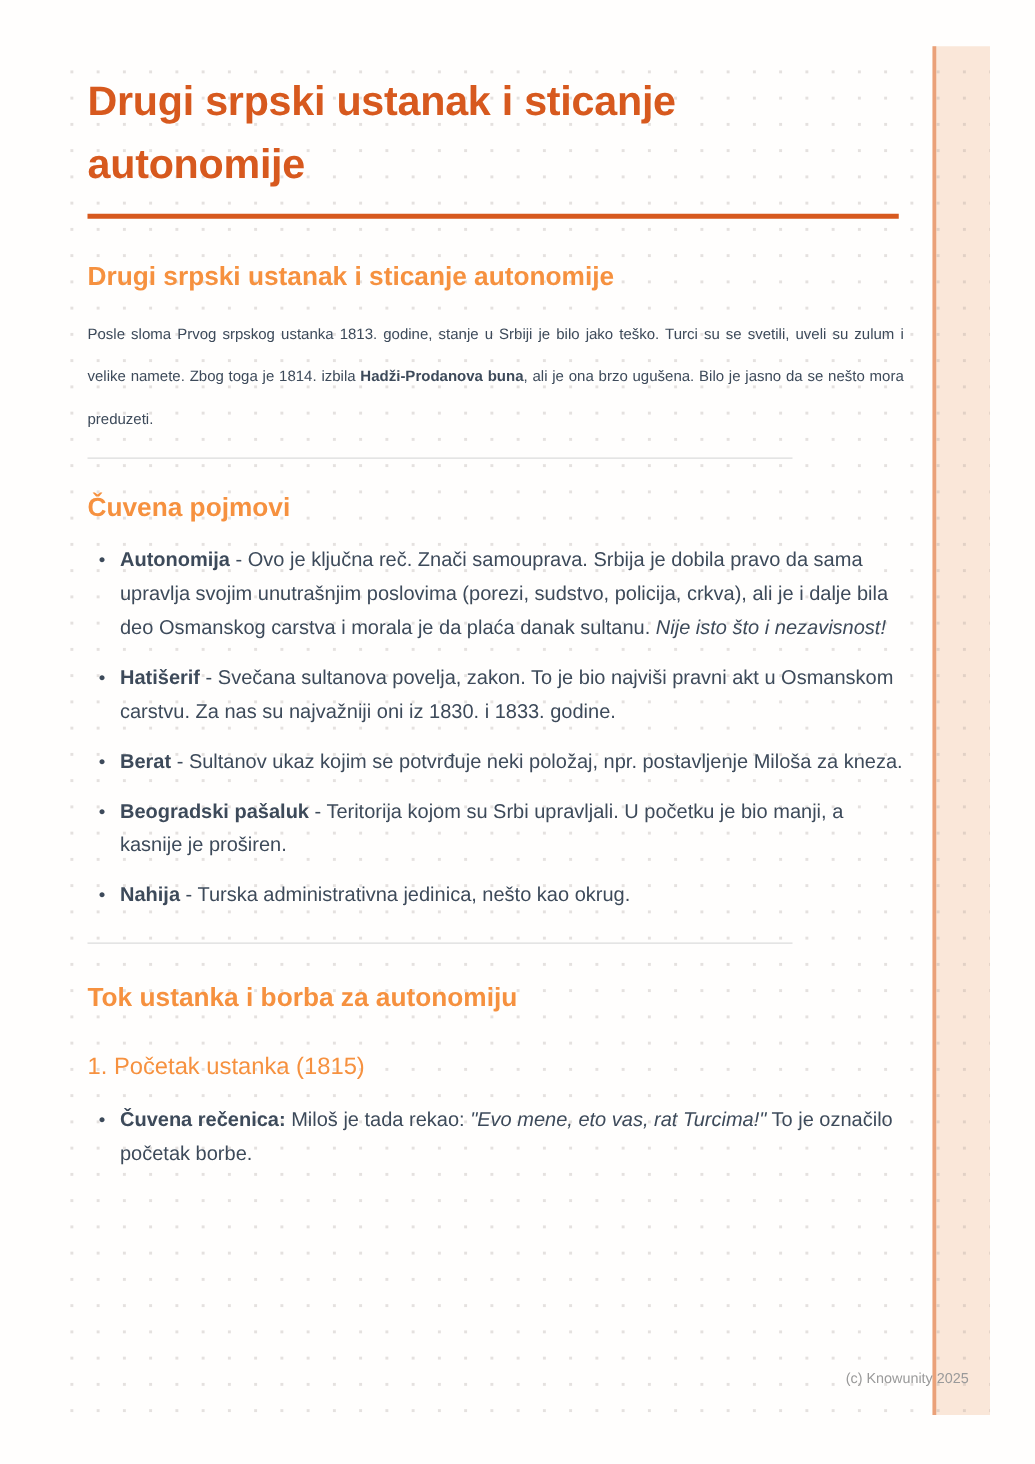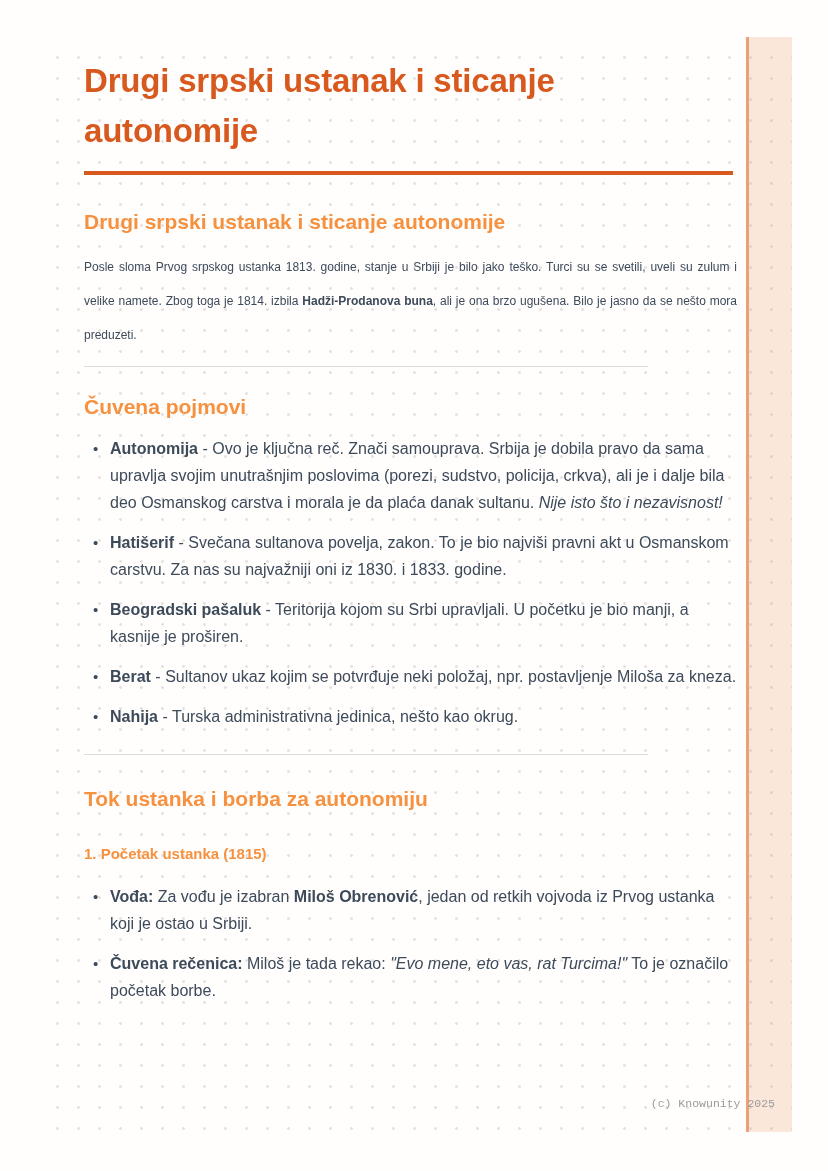--- a/index.html
+++ b/index.html
@@ -13,35 +13,35 @@
     background:var(--stripe_fill,#FAE7D9);
     border-left:3px solid var(--stripe_border,#EAA179);
     z-index:1;
   }
   .dots{
     position:absolute;left:44px;top:44px;width:748px;height:1088px;
     background-image:radial-gradient(circle,rgba(160,150,145,0.28) 1.3px,rgba(0,0,0,0) 1.5px);
     background-size:21px 21px;background-position:3px 3px;
     z-index:2;pointer-events:none;
   }
-  .content{position:absolute;left:84px;top:0;width:653px;z-index:3;}
+  .content{position:absolute;left:70px;top:0;width:653px;z-index:3;}
   h1{
     margin:56px 0 0 0;font-size:33px;line-height:50px;font-weight:700;
     letter-spacing:-0.2px;color:var(--accent_dark,#D7591E);
   }
   .title-rule{
     height:4px;background:var(--accent_dark,#D7591E);border:none;
     margin:15px 0 33px 0;width:649px;
   }
   h2{
     margin:0 0 14px 0;font-size:21px;line-height:28px;font-weight:700;
     color:var(--accent_light,#F6913F);
   }
   h3{
-    margin:0 0 17px 0;font-size:15px;line-height:25px;font-weight:700;
+    margin:0 0 17px 0;font-size:19px;line-height:25px;font-weight:400;
     color:var(--accent_light,#F6913F);
   }
   p.body{
     margin:0 0 14px 0;font-size:12px;line-height:34px;text-align:justify;
     color:var(--body_text,#3D4A5A);
   }
   .divider{
     height:1px;background:var(--divider,#DCDCDC);border:none;
     width:564px;margin:0 0 26px 0;
   }
@@ -53,21 +53,21 @@
   }
   ul.terms li::before{
     content:"\2022";position:absolute;left:9px;top:0;
     color:var(--body_text,#3D4A5A);font-size:15px;
   }
   b{font-weight:700;}
   i{}
   .footer{
     position:absolute;top:1097px;right:53px;z-index:4;
     font-size:11.5px;color:var(--footer_text,#9A9A9A);
-    font-family:Liberation Mono, monospace;
+    font-family:Liberation Sans, sans-serif;
   }
   .course-heading{margin-bottom:28px;}
 </style>
 </head>
 <body>
 
 <div class="page">
   <div class="stripe"></div>
   <div class="dots"></div>
 
@@ -80,32 +80,31 @@
       <p class="body"><span>Posle sloma Prvog srpskog ustanka 1813. godine, stanje u Srbiji je bilo jako teško. Turci su se svetili, uveli su zulum i velike namete. Zbog toga je 1814. izbila </span><b>Hadži-Prodanova buna</b><span>, ali je ona brzo ugušena. Bilo je jasno da se nešto mora preduzeti.</span></p>
     </section>
 
     <div class="divider"></div>
 
     <section>
       <h2>Čuvena pojmovi</h2>
       <ul class="terms">
           <li><b>Autonomija</b><span> - Ovo je ključna reč. Znači samouprava. Srbija je dobila pravo da sama upravlja svojim unutrašnjim poslovima (porezi, sudstvo, policija, crkva), ali je i dalje bila deo Osmanskog carstva i morala je da plaća danak sultanu. </span><i>Nije isto što i nezavisnost!</i></li>
           <li><b>Hatišerif</b><span> - Svečana sultanova povelja, zakon. To je bio najviši pravni akt u Osmanskom carstvu. Za nas su najvažniji oni iz 1830. i 1833. godine.</span></li>
+          <li><b>Berat</b><span> - Sultanov ukaz kojim se potvrđuje neki položaj, npr. postavljenje Miloša za kneza.</span></li>
           <li><b>Beogradski pašaluk</b><span> - Teritorija kojom su Srbi upravljali. U početku je bio manji, a kasnije je proširen.</span></li>
-          <li><b>Berat</b><span> - Sultanov ukaz kojim se potvrđuje neki položaj, npr. postavljenje Miloša za kneza.</span></li>
           <li><b>Nahija</b><span> - Turska administrativna jedinica, nešto kao okrug.</span></li>
         </ul>
     </section>
 
     <div class="divider second"></div>
 
     <section>
       <h2 class="course-heading">Tok ustanka i borba za autonomiju</h2>
       <h3>1. Početak ustanka (1815)</h3>
       <ul class="terms">
-          <li><b>Vođa:</b><span> Za vođu je izabran </span><b>Miloš Obrenović</b><span>, jedan od retkih vojvoda iz Prvog ustanka koji je ostao u Srbiji.</span></li>
           <li><b>Čuvena rečenica:</b><span> Miloš je tada rekao: </span><i>"Evo mene, eto vas, rat Turcima!"</i><span> To je označilo početak borbe.</span></li>
         </ul>
     </section>
   </div>
 
   <div class="footer">(c) Knowunity 2025</div>
 </div>
 
 </body></html>

